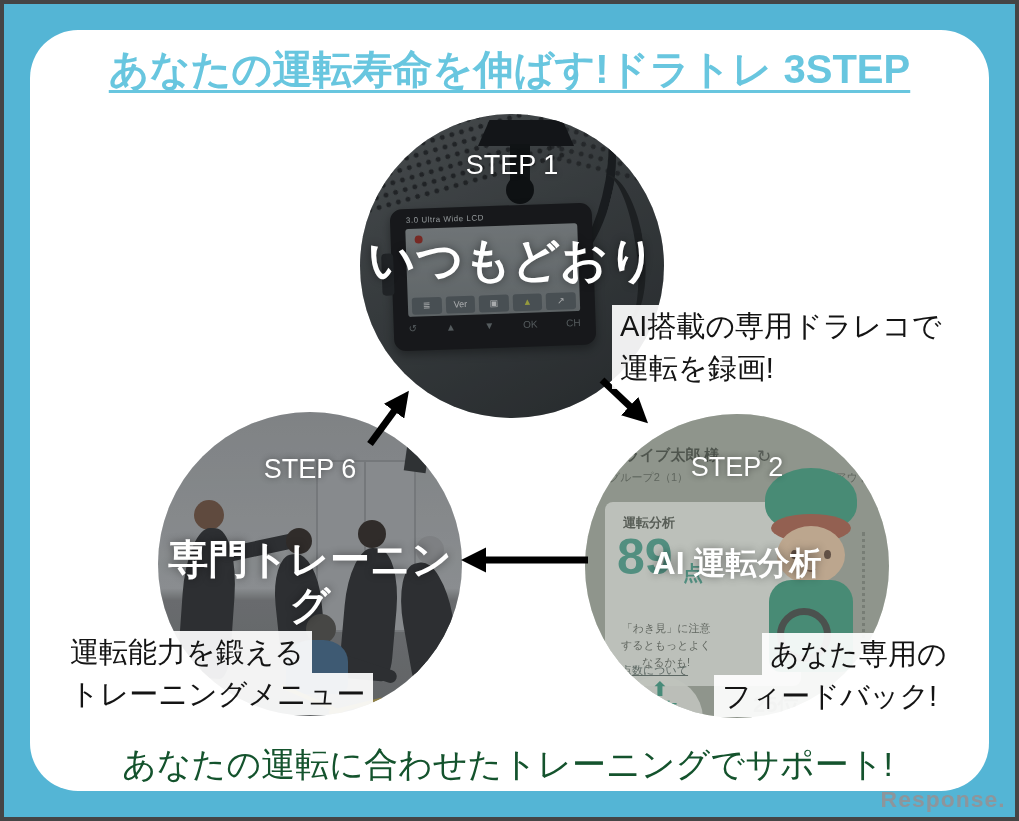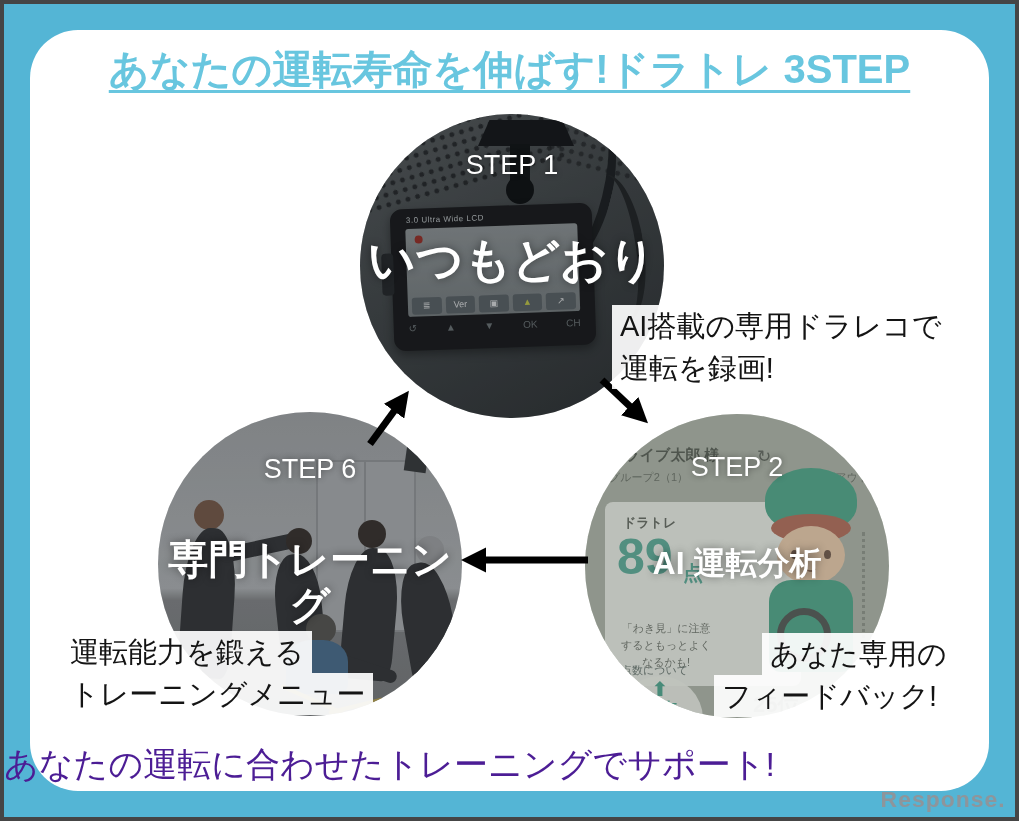--- a/index.html
+++ b/index.html
@@ -50,21 +50,21 @@
   .app-group{position:absolute;left:24px;top:56px;font-size:11px;color:#565b56;}
   .app-refresh{position:absolute;left:172px;top:32px;font-size:17px;color:#4a4f4a;}
   .app-logout-ic{position:absolute;right:34px;top:30px;font-size:15px;color:#4a4f4a;}
   .app-logout{position:absolute;right:20px;top:56px;font-size:11px;color:#565b56;}
   .app-card{position:absolute;left:20px;top:88px;width:196px;height:184px;background:rgba(253,254,251,.93);border-radius:8px;}
   .score-label{position:absolute;left:18px;top:12px;font-size:13px;font-weight:700;color:#4a4f4a;}
   .score-num{position:absolute;left:12px;top:26px;font-size:50px;font-weight:700;color:#41a492;}
   .score-unit{position:absolute;left:78px;top:58px;font-size:20px;font-weight:700;color:#41a492;}
   .hint{position:absolute;left:16px;top:118px;font-size:11px;line-height:17px;color:#5a5f5a;}
   .hint span{display:block;text-align:center;}
-  .app-link{position:absolute;left:16px;bottom:8px;font-size:11px;color:#51605f;}
+  .app-link{position:absolute;left:16px;bottom:8px;font-size:11px;color:#51605f;text-decoration:underline;}
   .chara{position:absolute;right:8px;top:54px;width:130px;height:220px;}
   .hat{position:absolute;left:14px;top:0;width:92px;height:64px;background:#2f9e7e;border-radius:50% 50% 42% 42%;}
   .hair{position:absolute;left:20px;top:46px;width:80px;height:28px;background:#b05340;border-radius:50%;}
   .face{position:absolute;left:26px;top:58px;width:68px;height:58px;background:#f6cbaa;border-radius:50%;}
   .eye{position:absolute;top:24px;width:7px;height:9px;background:#5c3a2e;border-radius:50%;}
   .eye.l{left:14px;} .eye.r{right:14px;}
   .mouth{position:absolute;left:29px;top:38px;width:10px;height:6px;border-bottom:2px solid #8a5a42;border-radius:50%;}
   .shirt{position:absolute;left:18px;top:112px;width:84px;height:92px;background:#2f9e7e;border-radius:22px 22px 12px 12px;}
   .wheel{position:absolute;left:26px;top:140px;width:40px;height:40px;border:7px solid #35393b;border-radius:50%;}
   .phone-dots{position:absolute;right:24px;top:118px;height:168px;border-left:3px dotted #80867e;}
@@ -98,22 +98,22 @@
   
   .cap{position:absolute;z-index:8;font-size:29px;color:#141414;line-height:40px;}
   .cap span{display:block;width:max-content;background:rgba(255,255,255,.92);padding:1px 8px;}
   .cap-1{left:608px;top:301px;}
   .cap-2{left:710px;top:629px;}
   .cap-2 .indent{margin-left:48px;}
   .cap-3{left:58px;top:627px;}
   
   .arrows{position:absolute;left:0;top:0;z-index:7;pointer-events:none;}
   
-  .footer{position:absolute;left:0;right:4px;top:738px;text-align:left;font-size:34px;font-weight:500;
-        color:#4c1d95;z-index:8;white-space:nowrap;}
+  .footer{position:absolute;left:0;right:4px;top:738px;text-align:center;font-size:34px;font-weight:500;
+        color:#14532d;z-index:8;white-space:nowrap;}
   .logo{position:absolute;right:12px;bottom:4px;z-index:9;font-size:22px;font-weight:700;color:#8e959b;
         letter-spacing:1px;transform:scaleX(1.04);}
 </style>
 </head>
 <body>
 
 <div class="stage">
   <div class="panel"></div>
 
   <div class="title">あなたの運転寿命を伸ばす!ドラトレ 3STEP</div>
@@ -154,21 +154,21 @@
     </div>
   </div>
 
   <div class="circle c2">
     <div class="app-user">ドライブ太郎 様</div>
     <div class="app-group">グループ2（1）</div>
     <div class="app-refresh">↻</div>
     <div class="app-logout-ic">➔</div>
     <div class="app-logout">ログアウト</div>
     <div class="app-card">
-      <div class="score-label">ドラトレ</div>
+      <div class="score-label">運転分析</div>
       <div class="score-num">89</div>
       <div class="score-unit">点</div>
       <div class="hint">
         <span>「わき見」に注意</span>
         <span>するともっとよく</span>
         <span>なるかも!</span>
       </div>
       <div class="app-link">点数について</div>
     </div>
     <div class="chara">

